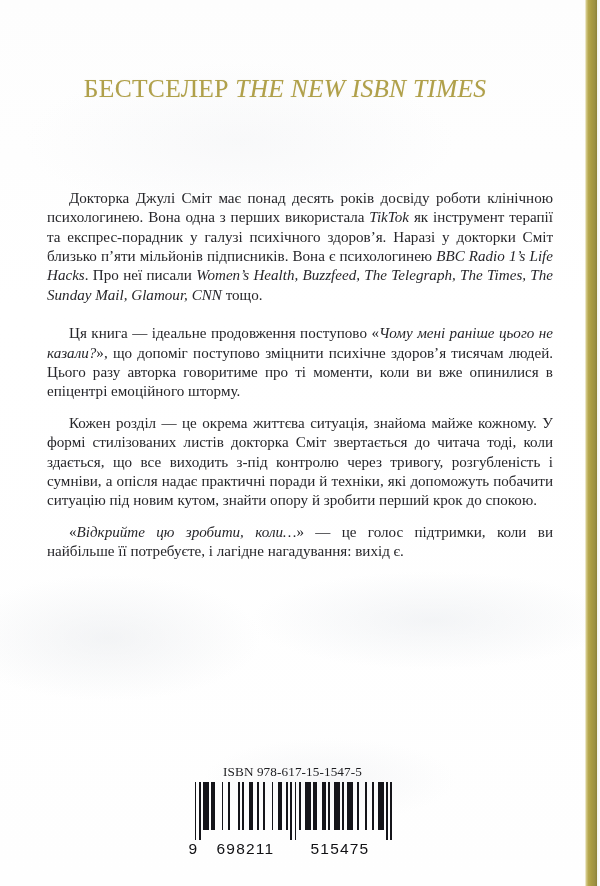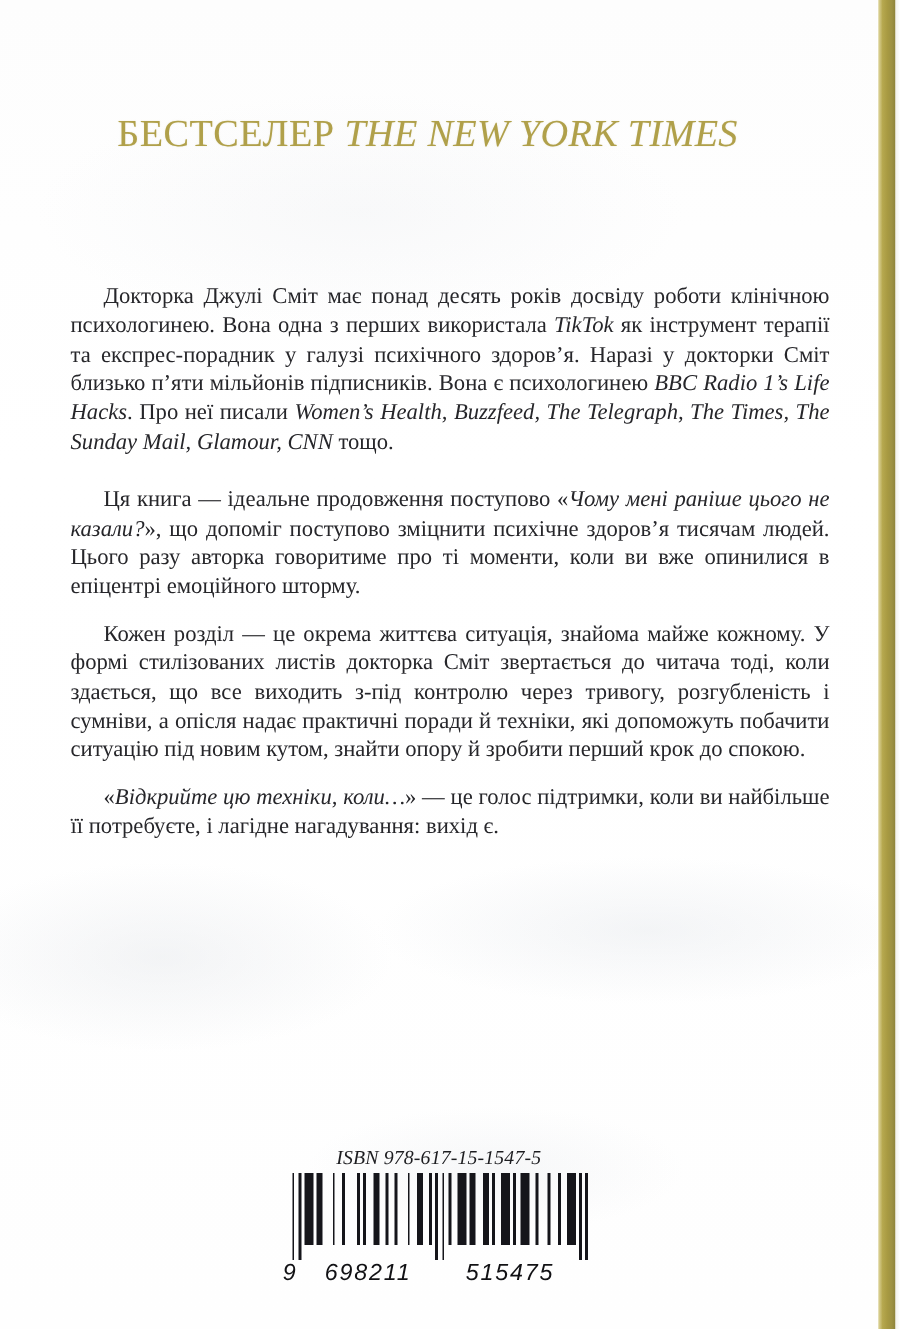--- a/index.html
+++ b/index.html
@@ -108,21 +108,20 @@
   }
 
   .isbn-block {
     position: absolute;
     left: 0;
     top: 764px;
     width: 585px;
     display: flex;
     flex-direction: column;
     align-items: center;
-    font-style: italic;
   }
   .isbn-text {
     font-size: 13.2px;
     color: #1d1d20;
     letter-spacing: 0.1px;
     margin-bottom: 2px;
   }
 
   .barcode-wrap {
     position: relative;
@@ -168,32 +167,32 @@
 
   <div class="paper-texture"></div>
 
   <div class="spine-strip"></div>
   <div class="spine-edge"></div>
 
   <div class="content">
 
     <div class="headline">
       <span>БЕСТСЕЛЕР</span>
-      <span class="nyt">THE NEW YORK TIMES</span>
+      <span class="nyt">THE NEW ISBN TIMES</span>
     </div>
 
     <div class="body-text">
 
       <p><span>Докторка Джулі Сміт має понад десять років досвіду роботи клінічною психологинею. Вона одна з перших використала </span><i>TikTok</i><span> як інструмент терапії та експрес-порадник у галузі психічного здоров’я. Наразі у докторки Сміт близько п’яти мільйонів підписників. Вона є психологинею </span><i>BBC Radio 1’s Life Hacks</i><span>. Про неї писали </span><i>Women’s Health, Buzzfeed, The Telegraph, The Times, The Sunday Mail, Glamour, CNN</i><span> тощо.</span></p>
 
       <p class="gap"><span>Ця книга — ідеальне продовження поступово «</span><i>Чому мені раніше цього не казали?</i><span>», що допоміг поступово зміцнити психічне здоров’я тисячам людей. Цього разу авторка говоритиме про ті моменти, коли ви вже опинилися в епіцентрі емоційного шторму.</span></p>
 
       <p><span>Кожен розділ — це окрема життєва ситуація, знайома майже кожному. У формі стилізованих листів докторка Сміт звертається до читача тоді, коли здається, що все виходить з-під контролю через тривогу, розгубленість і сумніви, а опісля надає практичні поради й техніки, які допоможуть побачити ситуацію під новим кутом, знайти опору й зробити перший крок до спокою.</span></p>
 
-      <p><span>«</span><i>Відкрийте цю техніки, коли…</i><span>» — це голос підтримки, коли ви найбільше її потребуєте, і лагідне нагадування: вихід є.</span></p>
+      <p><span>«</span><i>Відкрийте цю зробити, коли…</i><span>» — це голос підтримки, коли ви найбільше її потребуєте, і лагідне нагадування: вихід є.</span></p>
 
     </div>
 
     <div class="isbn-block">
       <div class="isbn-text">ISBN 978-617-15-1547-5</div>
       <div class="barcode-wrap">
         <div class="barcode-bars" id="barcode-bars">
             <span style="left: 8px; width: 1.86421px; height: 58px;"></span>
             <span style="left: 12.1684px; width: 1.86421px; height: 58px;"></span>
             <span style="left: 16.3368px; width: 6.03263px; height: 48px;"></span>

